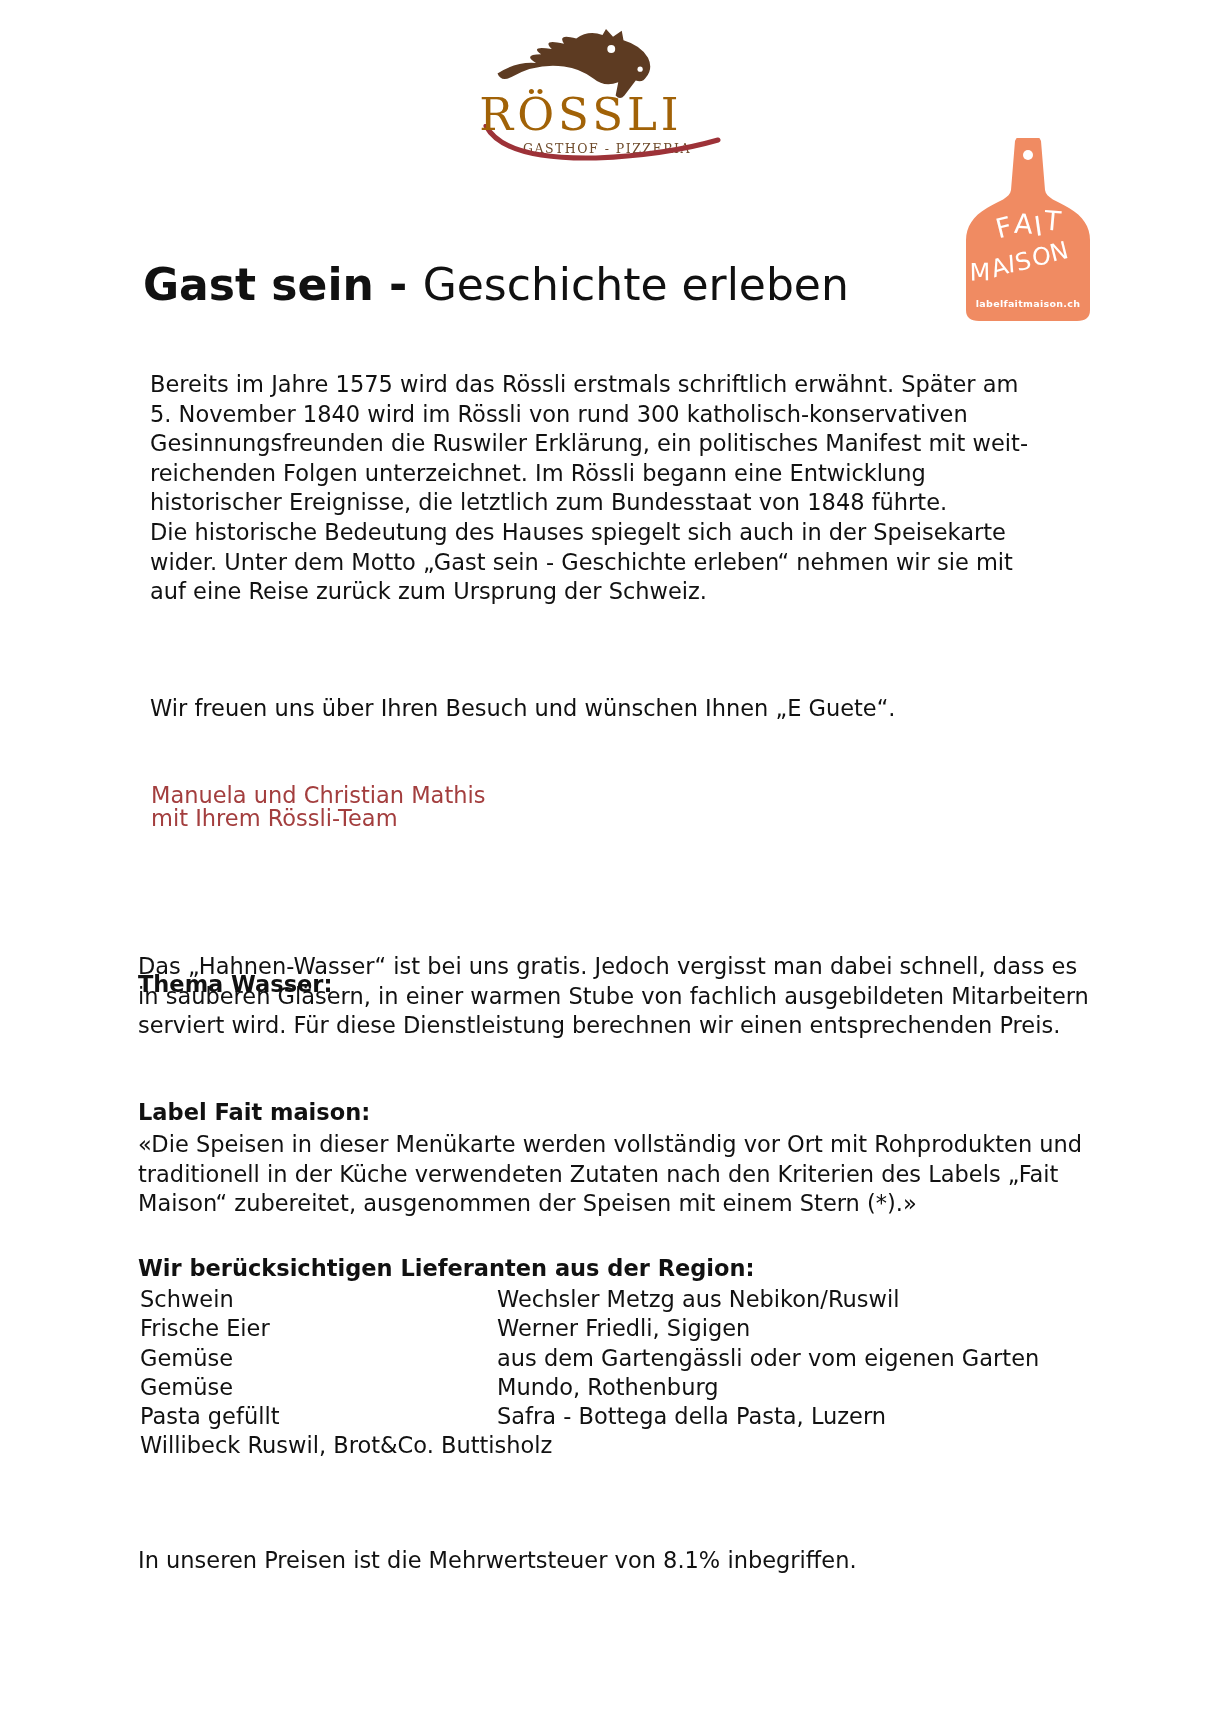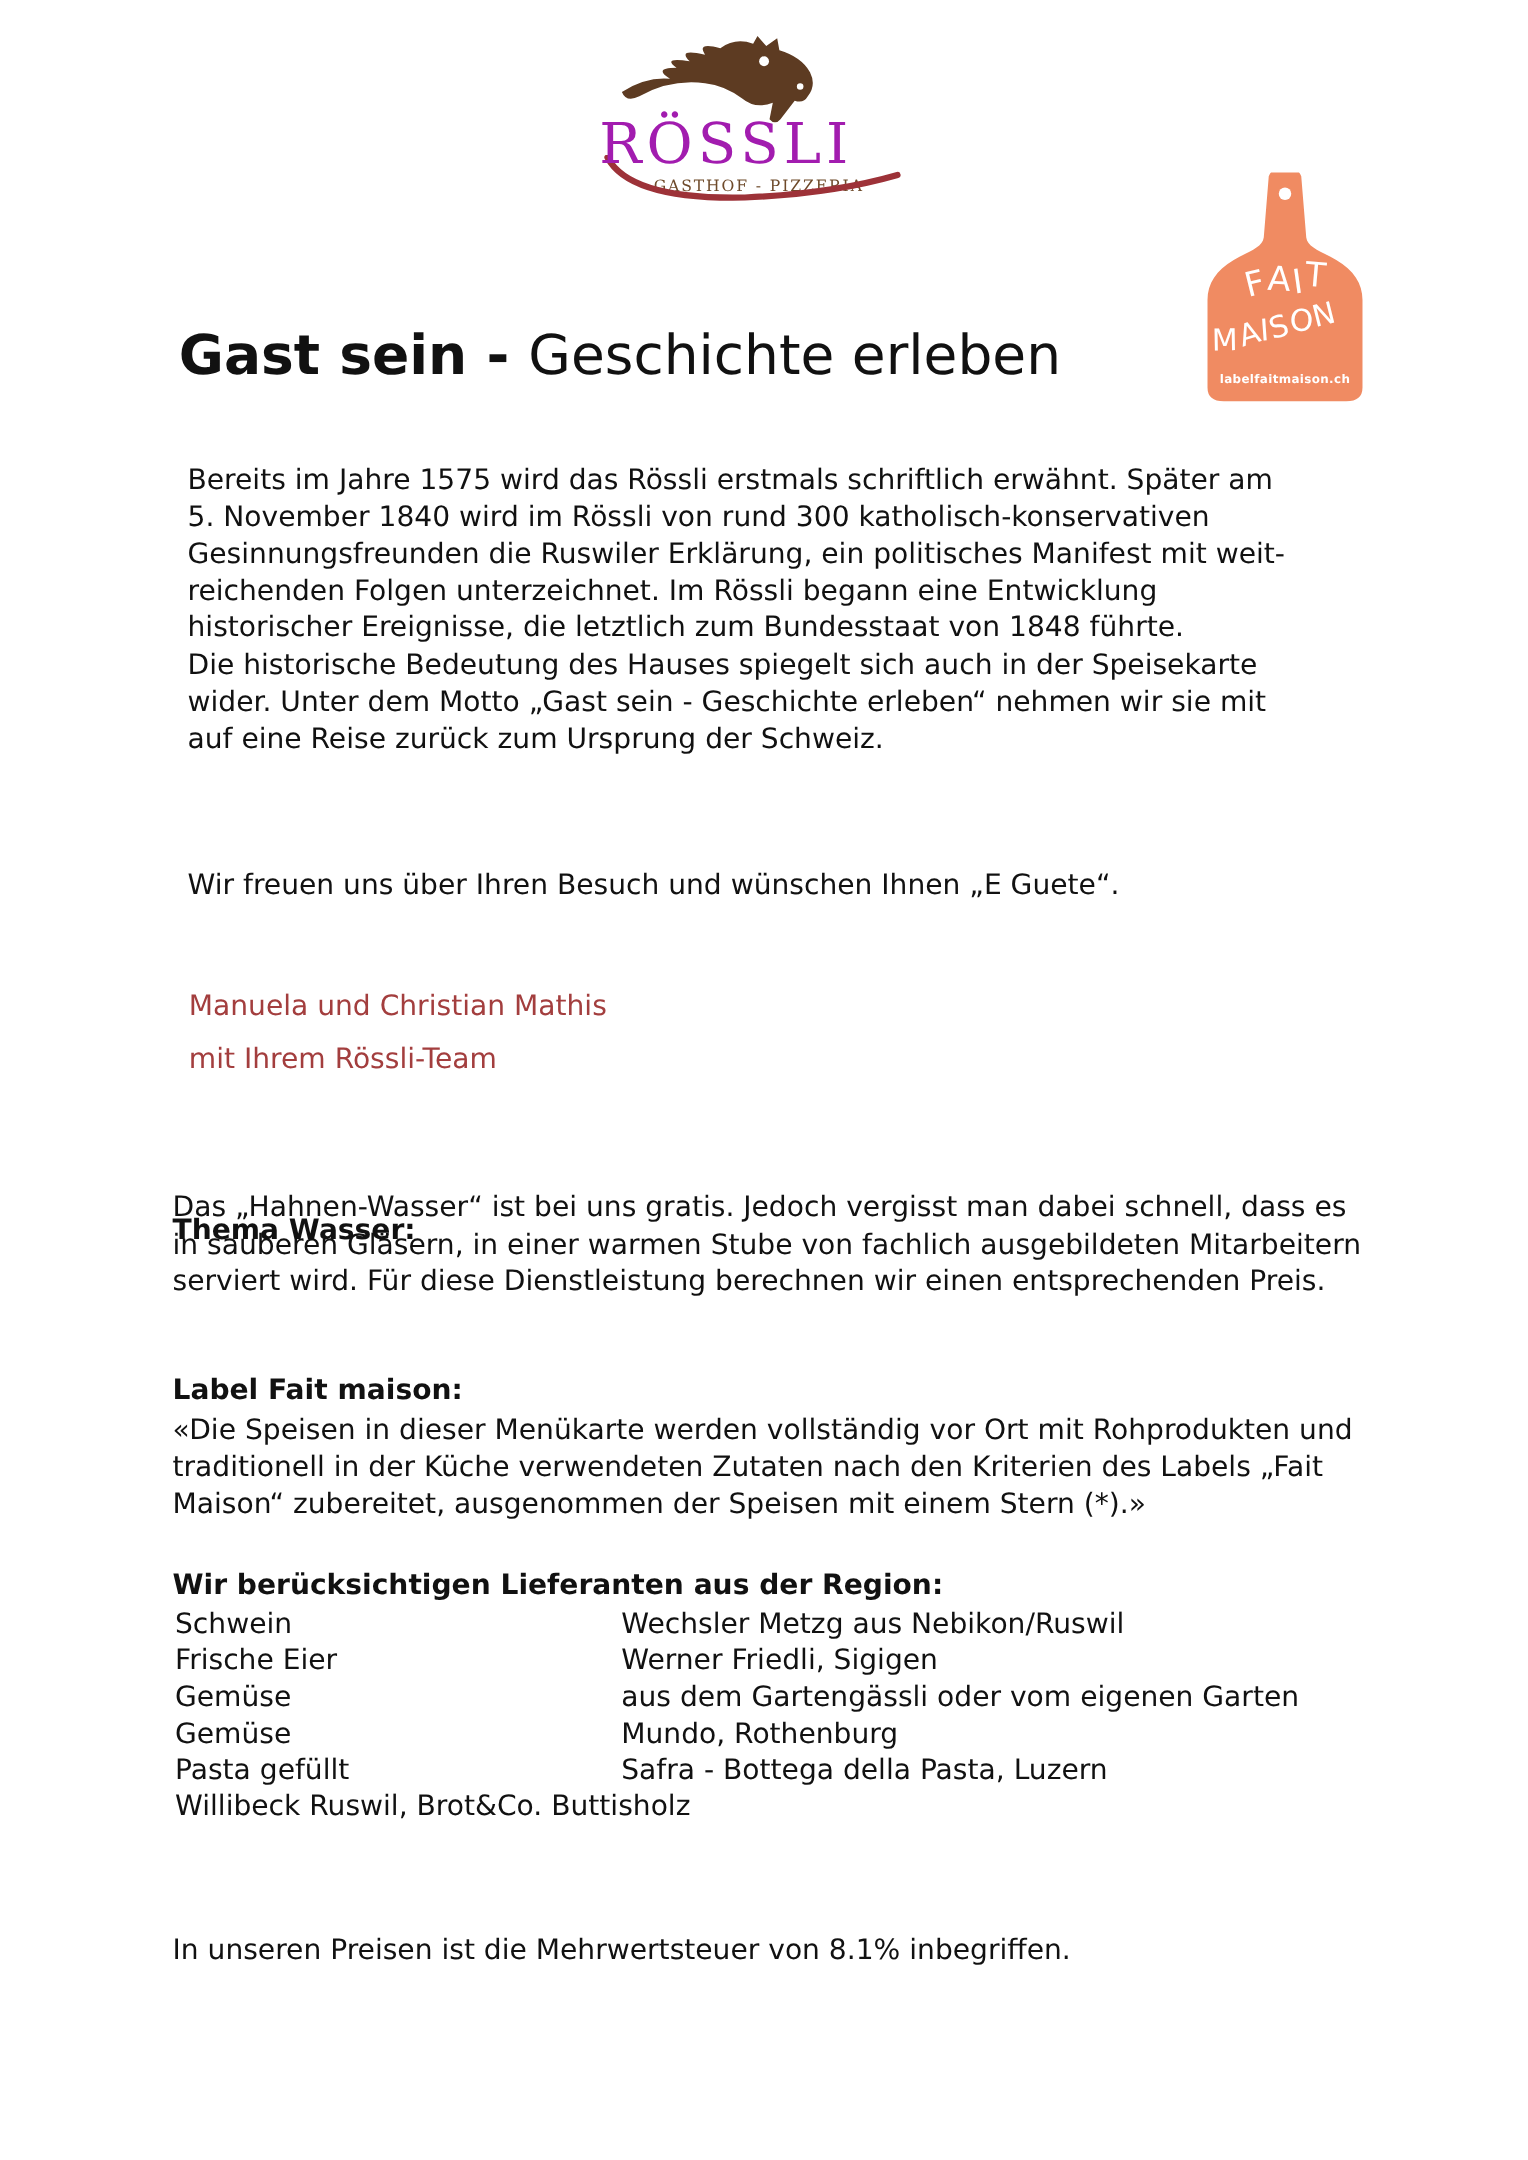--- a/index.html
+++ b/index.html
@@ -10,21 +10,21 @@
     margin:0 auto;
     font-family:"DejaVu Sans","Liberation Sans",sans-serif;
     color:#111;
     overflow:hidden;
   }
   
   .logo-wrap{position:absolute;left:436px;top:28px;width:290px;text-align:center;}
   .horse{display:block;margin:0 au 0;margin-left:52px;}
   .brand{
     font-family:"DejaVu Serif","Liberation Serif",serif;
-    font-size:45px;letter-spacing:4px;color:#a21caf;
+    font-size:45px;letter-spacing:4px;color:#a16207;
     line-height:1;margin-top:-6px;position:relative;z-index:2;
   }
   .swoosh{position:absolute;left:10px;top:96px;z-index:1;}
   .logo-sub{
     font-family:"DejaVu Serif","Liberation Serif",serif;
     font-size:12.5px;letter-spacing:1.5px;color:#6e4a2a;
     margin-top:4px;padding-left:52px;
   }
   
   .fait-label{position:absolute;left:962px;top:138px;width:132px;height:186px;}
@@ -47,21 +47,21 @@
     position:absolute;left:0;top:160px;width:100%;text-align:center;
     color:#fff;font-size:9.5px;font-weight:bold;letter-spacing:.3px;
   }
   
   .doc-title{position:absolute;left:143px;top:260px;font-size:44px;line-height:1.15;white-space:nowrap;}
   .doc-title .t-bold{font-weight:bold;}
   
   .txt{font-size:22.5px;line-height:29.6px;white-space:pre;}
   .intro-history{position:absolute;left:150px;top:370px;}
   .welcome{position:absolute;left:150px;top:694px;}
-  .signature{position:absolute;left:151px;top:784px;color:#a33e3e;line-height:42px;}
+  .signature{position:absolute;left:151px;top:784px;color:#a33e3e;line-height:23px;}
   .sec-heading{font-weight:bold;font-size:22.5px;white-space:pre;}
   .wasser-h{position:absolute;left:138px;top:971px;}
   .wasser-b{position:absolute;left:138px;top:952px;}
   .fait-h{position:absolute;left:138px;top:1099px;}
   .fait-b{position:absolute;left:138px;top:1130px;}
   .lief-h{position:absolute;left:138px;top:1255px;}
   .lief-table{position:absolute;left:140px;top:1285px;display:grid;grid-template-columns:357px auto;font-size:22.5px;line-height:29.3px;white-space:pre;}
   .footer-note{position:absolute;left:138px;top:1546px;}
 </style>
 </head>

